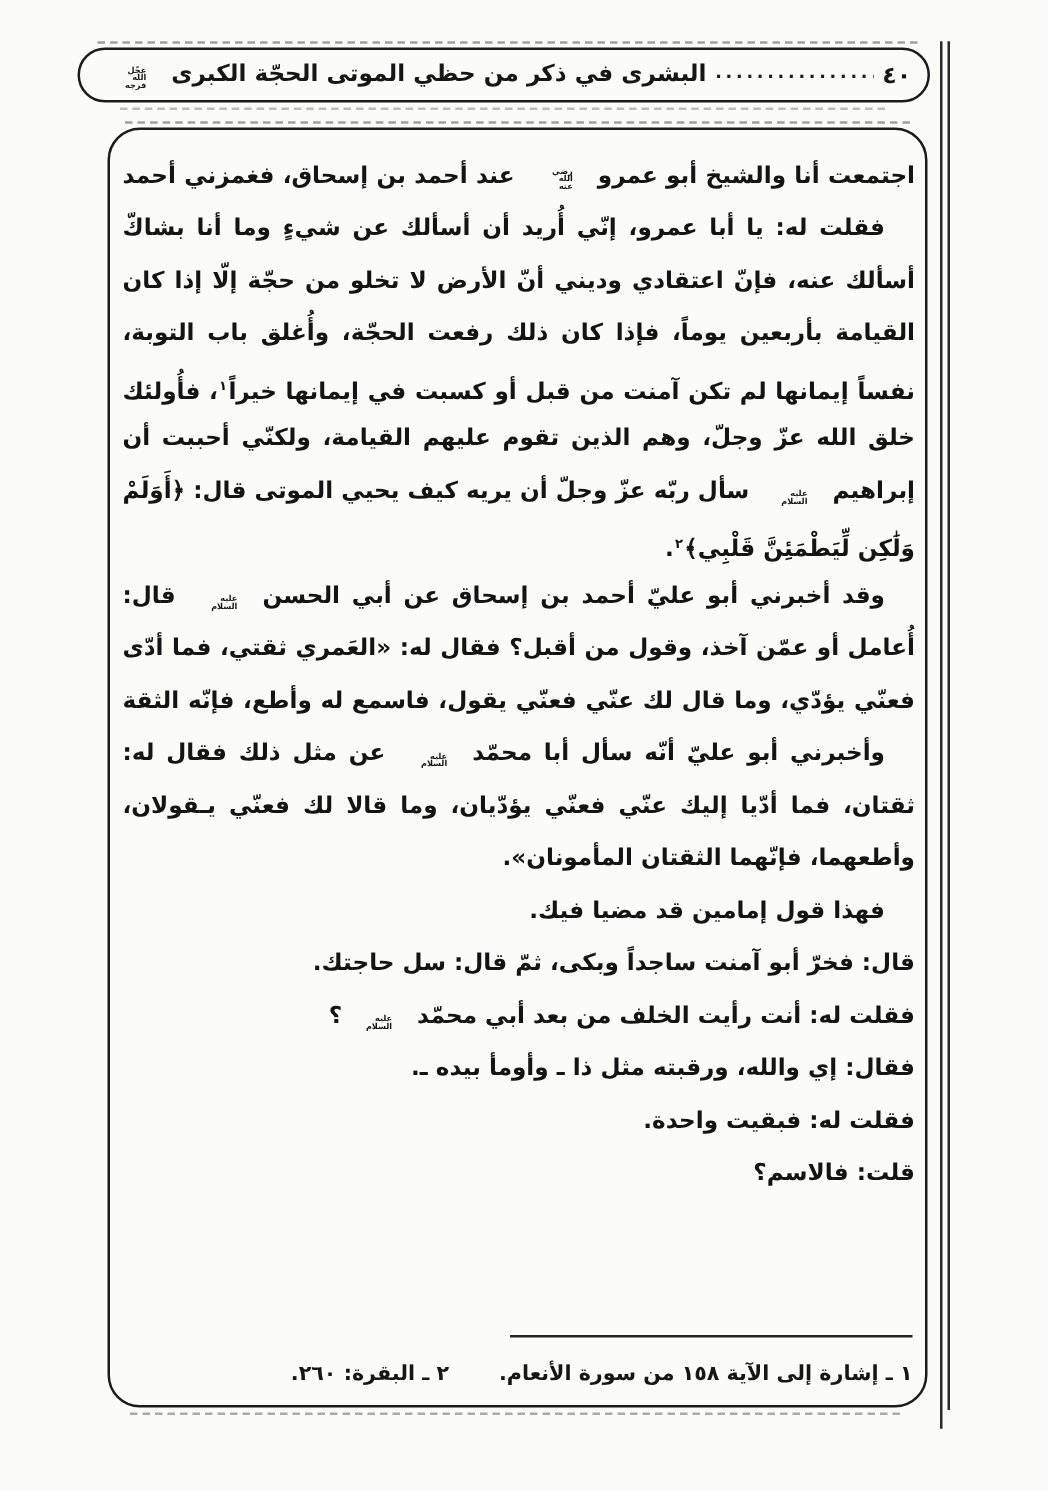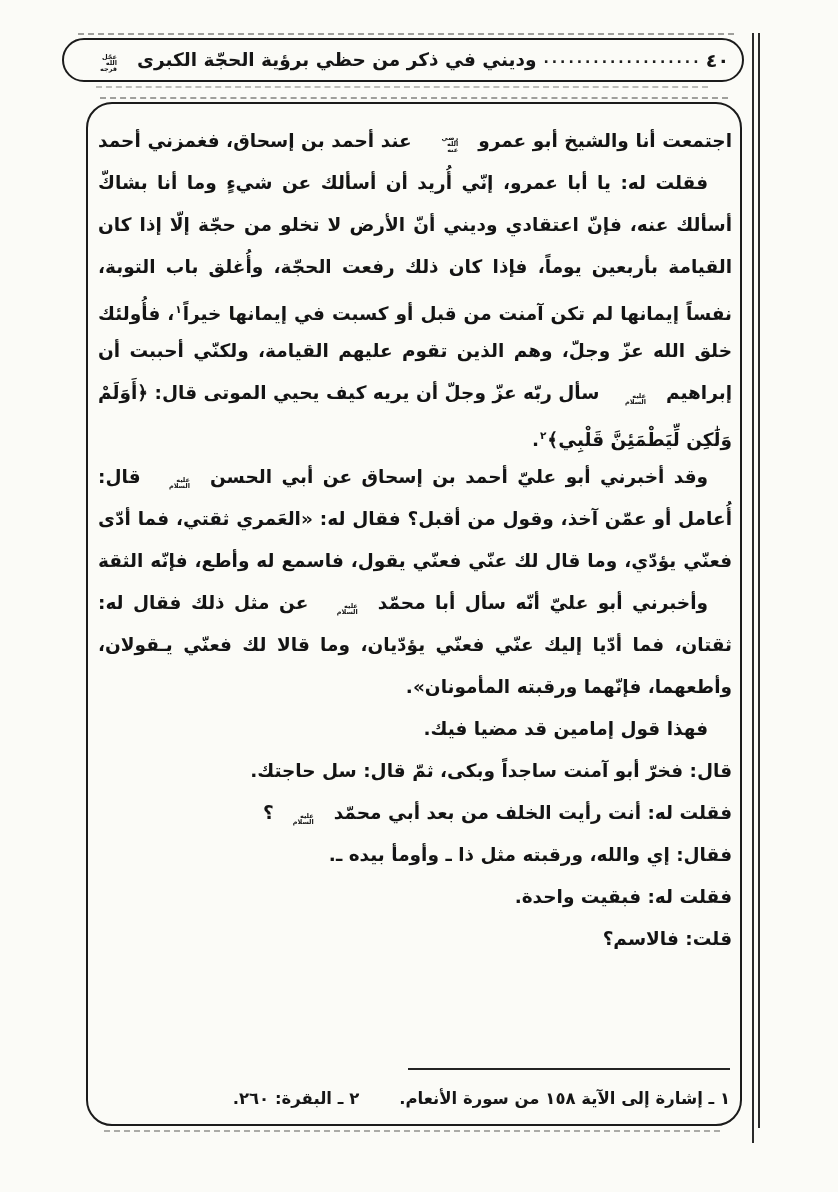--- a/index.html
+++ b/index.html
@@ -62,39 +62,39 @@
 <div class="vrule v1"></div>
 <div class="vrule v2"></div>
 <div class="artifact art-a"></div>
 <div class="artifact art-b"></div>
 <div class="artifact art-c"></div>
 <div class="artifact art-d"></div>
 
 <div class="hdr-box">
   <span class="pagenum">٤٠</span>
   <span class="dots">................................................................................</span>
-  <span class="hdr-title"><span>وديني في ذكر من حظي برؤية الحجّة الكبرى</span><span class="hon">عجّل الله فرجه</span></span>
+  <span class="hdr-title"><span>البشرى في ذكر من حظي الموتى الحجّة الكبرى</span><span class="hon">عجّل الله فرجه</span></span>
 </div>
 
 <div class="main-box">
   <div class="text-lines" dir="rtl">
       <div class="line just"><span>اجتمعت أنا والشيخ أبو عمرو</span><span class="hon">رضي الله عنه</span><span> عند أحمد بن إسحاق، فغمزني أحمد بن إسحاق أن</span></div>
       <div class="line just ind"><span>فقلت له: يا أبا عمرو، إنّي أُريد أن أسألك عن شيءٍ وما أنا بشاكّ فيما أُريد أن</span></div>
       <div class="line just"><span>أسألك عنه، فإنّ اعتقادي وديني أنّ الأرض لا تخلو من حجّة إلّا إذا كان قبل يوم</span></div>
       <div class="line just"><span>القيامة بأربعين يوماً، فإذا كان ذلك رفعت الحجّة، وأُغلق باب التوبة، فلم يك ينفع</span></div>
       <div class="line just"><span>نفساً إيمانها لم تكن آمنت من قبل أو كسبت في إيمانها خيراً</span><span class="supmark">١</span><span>، فأُولئك أشرار من</span></div>
       <div class="line just"><span>خلق الله عزّ وجلّ، وهم الذين تقوم عليهم القيامة، ولكنّي أحببت أن أزداد يقيناً، وإنّ</span></div>
       <div class="line just"><span>إبراهيم</span><span class="hon">عليه السلام</span><span> سأل ربّه عزّ وجلّ أن يريه كيف يحيي الموتى قال: ﴿أَوَلَمْ تُؤْمِن قَالَ بَلَىٰ</span></div>
       <div class="line"><span>وَلَٰكِن لِّيَطْمَئِنَّ قَلْبِي﴾</span><span class="supmark">٢</span><span>.</span></div>
       <div class="line just ind"><span>وقد أخبرني أبو عليّ أحمد بن إسحاق عن أبي الحسن</span><span class="hon">عليه السلام</span><span> قال: سألته وقلت: من</span></div>
       <div class="line just"><span>أُعامل أو عمّن آخذ، وقول من أقبل؟ فقال له: «العَمري ثقتي، فما أدّى إليك عـنّي</span></div>
       <div class="line just"><span>فعنّي يؤدّي، وما قال لك عنّي فعنّي يقول، فاسمع له وأطع، فإنّه الثقة المأمون».</span></div>
       <div class="line just ind"><span>وأخبرني أبو عليّ أنّه سأل أبا محمّد</span><span class="hon">عليه السلام</span><span> عن مثل ذلك فقال له: «العَمري وابنه</span></div>
       <div class="line just"><span>ثقتان، فما أدّيا إليك عنّي فعنّي يؤدّيان، وما قالا لك فعنّي يـقولان، فـاسمع لهـما</span></div>
-      <div class="line"><span>وأطعهما، فإنّهما ورقبته المأمونان».</span></div>
+      <div class="line"><span>وأطعهما، فإنّهما الثقتان المأمونان».</span></div>
       <div class="line ind"><span>فهذا قول إمامين قد مضيا فيك.</span></div>
       <div class="line"><span>قال: فخرّ أبو آمنت ساجداً وبكى، ثمّ قال: سل حاجتك.</span></div>
       <div class="line"><span>فقلت له: أنت رأيت الخلف من بعد أبي محمّد</span><span class="hon">عليه السلام</span><span>؟</span></div>
       <div class="line"><span>فقال: إي والله، ورقبته مثل ذا ـ وأومأ بيده ـ.</span></div>
       <div class="line"><span>فقلت له: فبقيت واحدة.</span></div>
       <div class="line"><span>قلت: فالاسم؟</span></div>
     </div>
   <div class="fn-sep"></div>
   <div class="fn-row">
     <span>١ ـ إشارة إلى الآية ١٥٨ من سورة الأنعام.</span>

